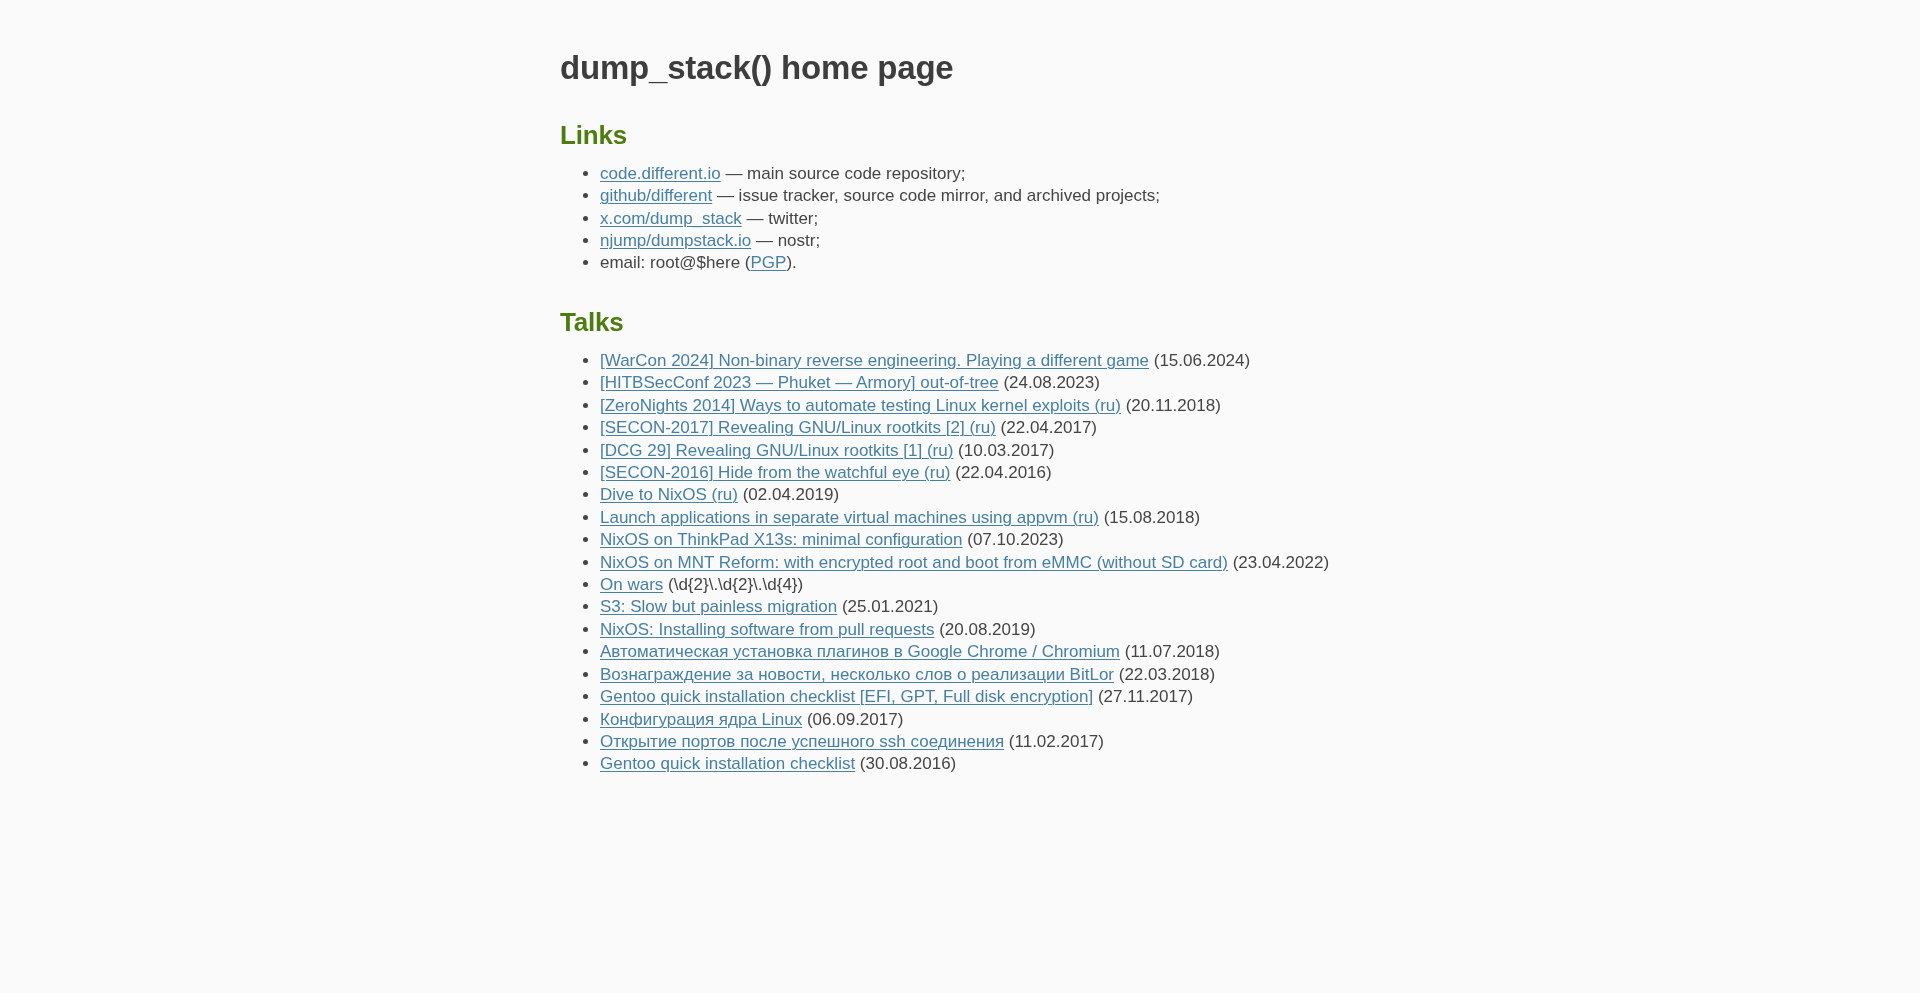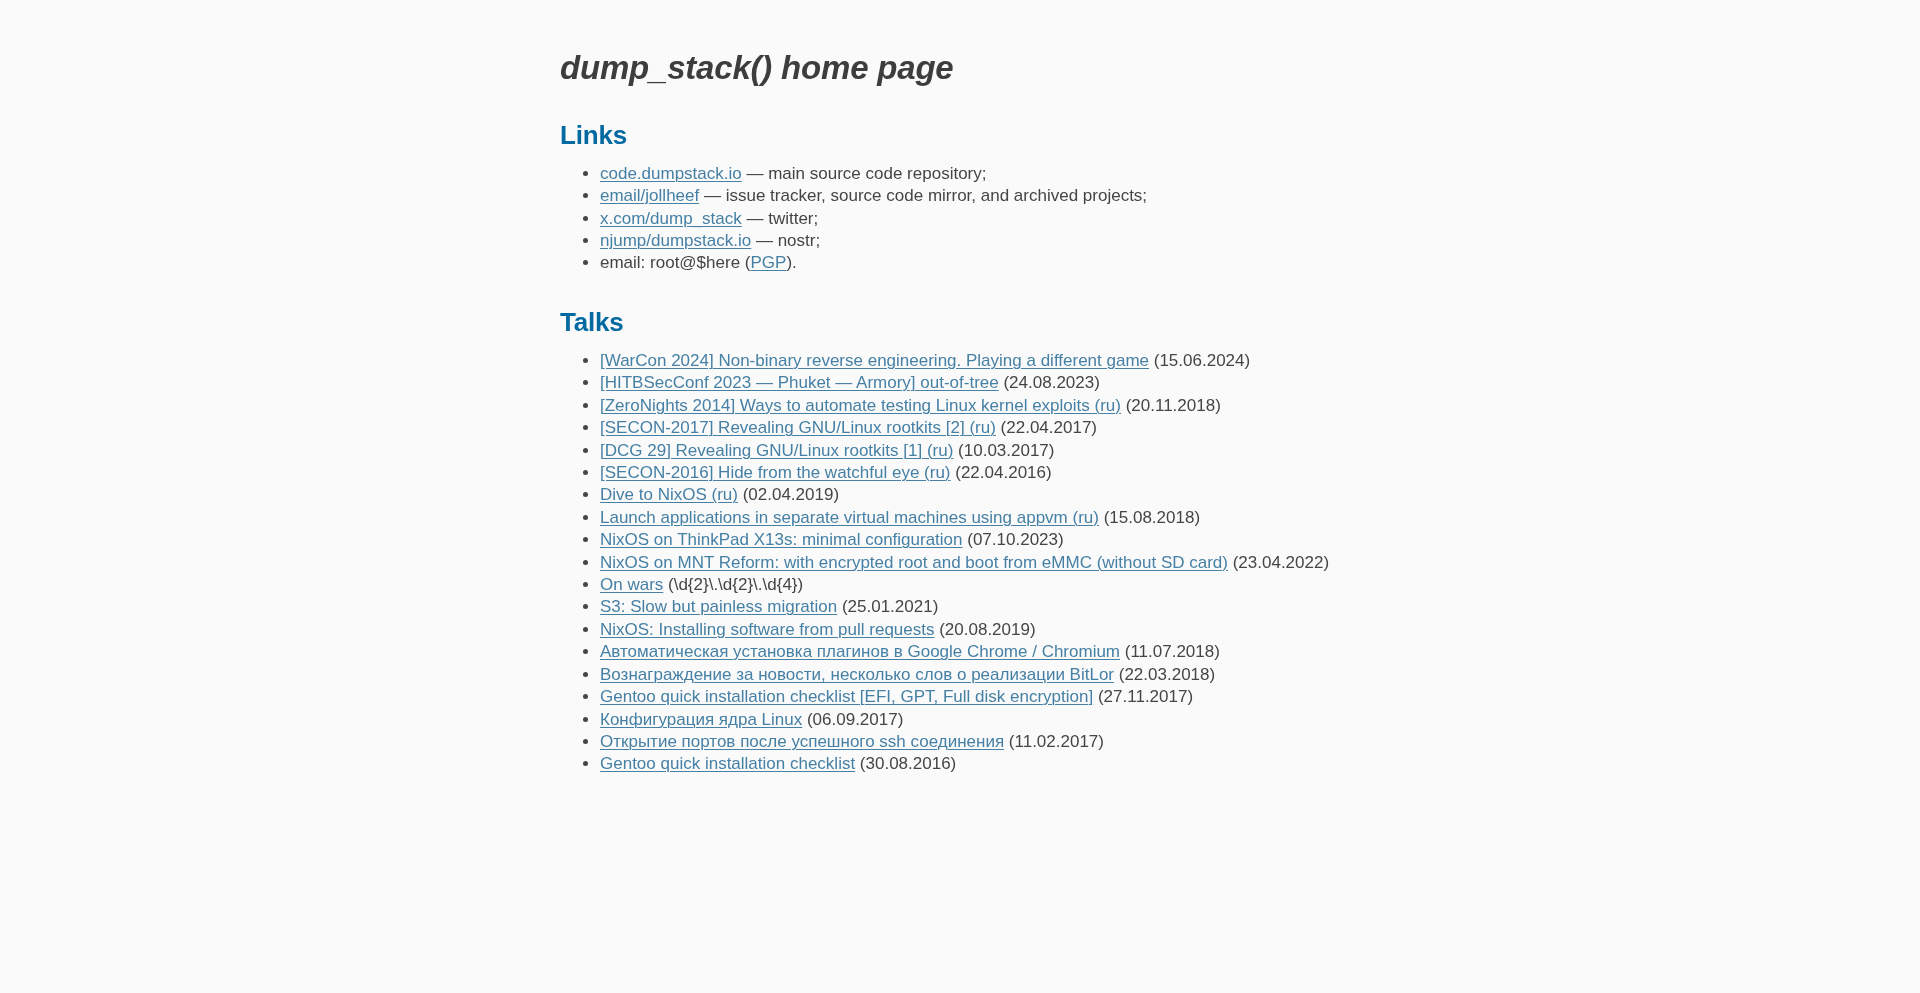--- a/index.html
+++ b/index.html
@@ -21,27 +21,26 @@
     margin: 0 auto;
     padding-top: 48px;
   }
   h1 {
     font-size: 33px;
     line-height: 1.2;
     font-weight: 700;
     color: #3d3d3d;
     margin: 0 0 8px 0;
     letter-spacing: -0.2px;
-    font-style: italic;
   }
   h2 {
     font-size: 26px;
     line-height: 1.2;
     font-weight: 700;
-    color: #0369a1;
+    color: #4d7c0f;
     margin: 32px 0 12px 0;
     letter-spacing: -0.2px;
   }
   ul {
     margin: 0;
     padding-left: 40px;
   }
   li {
     margin: 0;
     padding: 0;
@@ -55,23 +54,23 @@
 </style>
 </head>
 <body>
 
 <main class="container">
   <h1>dump_stack() home page</h1>
   <div id="sections">
   <section>
     <h2>Links</h2>
     <ul>
-  <li><span></span><a href="#">code.dumpstack.io</a><span> — main source code repository;</span></li>
+  <li><span></span><a href="#">code.different.io</a><span> — main source code repository;</span></li>
 
-  <li><span></span><a href="#">email/jollheef</a><span> — issue tracker, source code mirror, and archived projects;</span></li>
+  <li><span></span><a href="#">github/different</a><span> — issue tracker, source code mirror, and archived projects;</span></li>
 
   <li><span></span><a href="#">x.com/dump_stack</a><span> — twitter;</span></li>
 
   <li><span></span><a href="#">njump/dumpstack.io</a><span> — nostr;</span></li>
 </ul>
   </section>
 
   <section>
     <ul>
   <li><span>email: root@$here (</span><a href="#">PGP</a><span>).</span></li>

